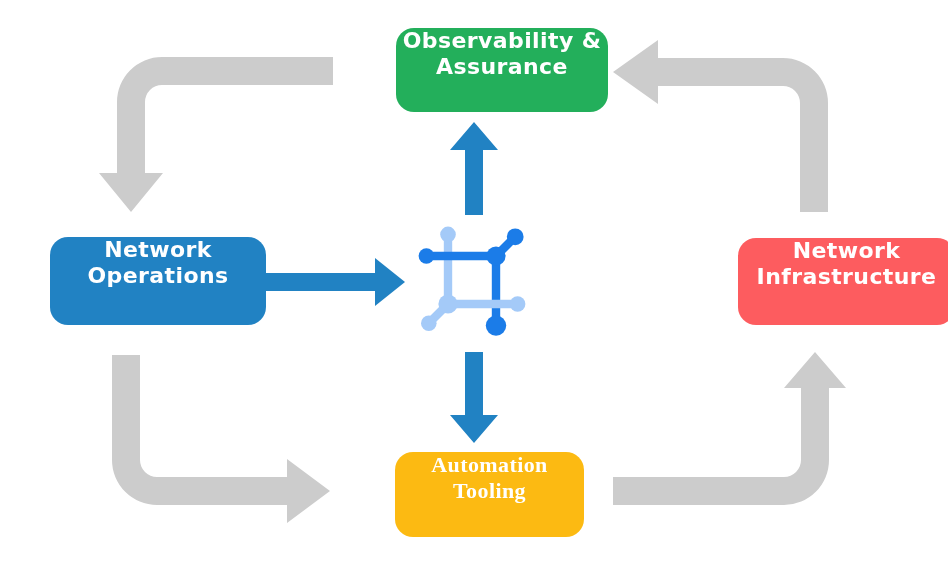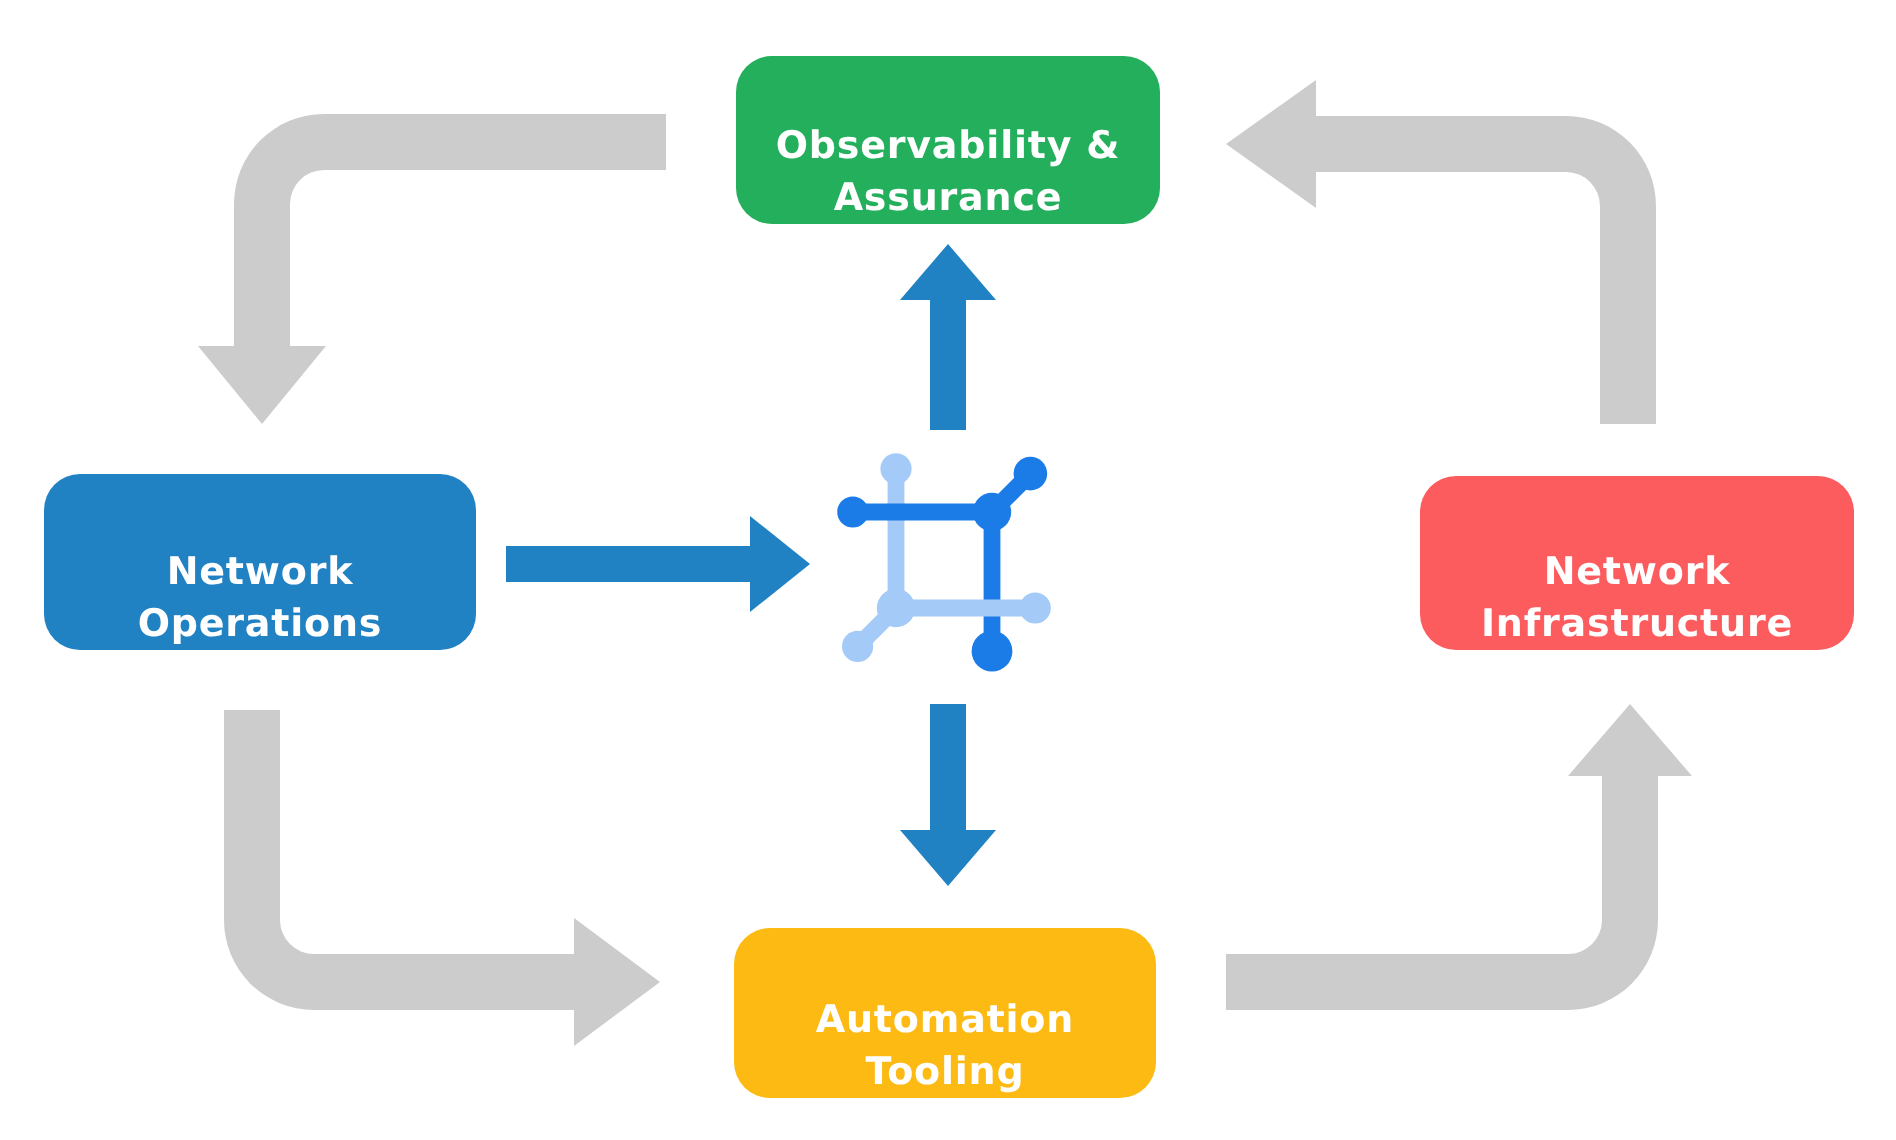--- a/index.html
+++ b/index.html
@@ -6,34 +6,35 @@
   .canvas{
     position:relative;
     width:948px;height:570px;
     background:#fff;
     font-family:"DejaVu Sans","Liberation Sans",sans-serif;
     overflow:hidden;
   }
   .arrow-layer{position:absolute;left:0;top:0;}
   .node{
     position:absolute;
-    display:flex;align-items:flex-end;justify-content:center;
+    display:flex;align-items:flex-start;justify-content:center;
     border-radius:18px;
     text-align:center;
     color:#fff;
-    font-size:19px;
+    font-size:22px;
     font-weight:700;
     letter-spacing:.4px;
     line-height:26px;
     white-space:pre-line;
+    margin-left:28px;
   }
   .node-observability{left:368px;top:28px;width:212px;height:84px;}
   .node-operations{left:22px;top:237px;width:216px;height:88px;}
   .node-infrastructure{left:710px;top:238px;width:217px;height:87px;}
-  .node-automation{left:367px;top:464px;width:211px;height:85px;}
+  .node-automation{left:367px;top:452px;width:189px;height:85px;font-family:Liberation Serif, serif;}
   .core-icon{position:absolute;left:412px;top:220px;}
 </style>
 </head>
 <body>
 
 <div class="canvas">
 
   <svg class="arrow-layer" width="948" height="570" viewBox="0 0 948 570">
     <path d="M 333 57 H 162 A 45 45 0 0 0 117 102 V 173 H 99 L 131 212 L 163 173 H 145 V 102 A 17 17 0 0 1 162 85 H 333 Z" fill="#CCCCCC"></path>
     <path d="M 112 355 V 460 A 45 45 0 0 0 157 505 H 287 V 523 L 330 491 L 287 459 V 477 H 157 A 17 17 0 0 1 140 460 V 355 Z" fill="#CCCCCC"></path>

